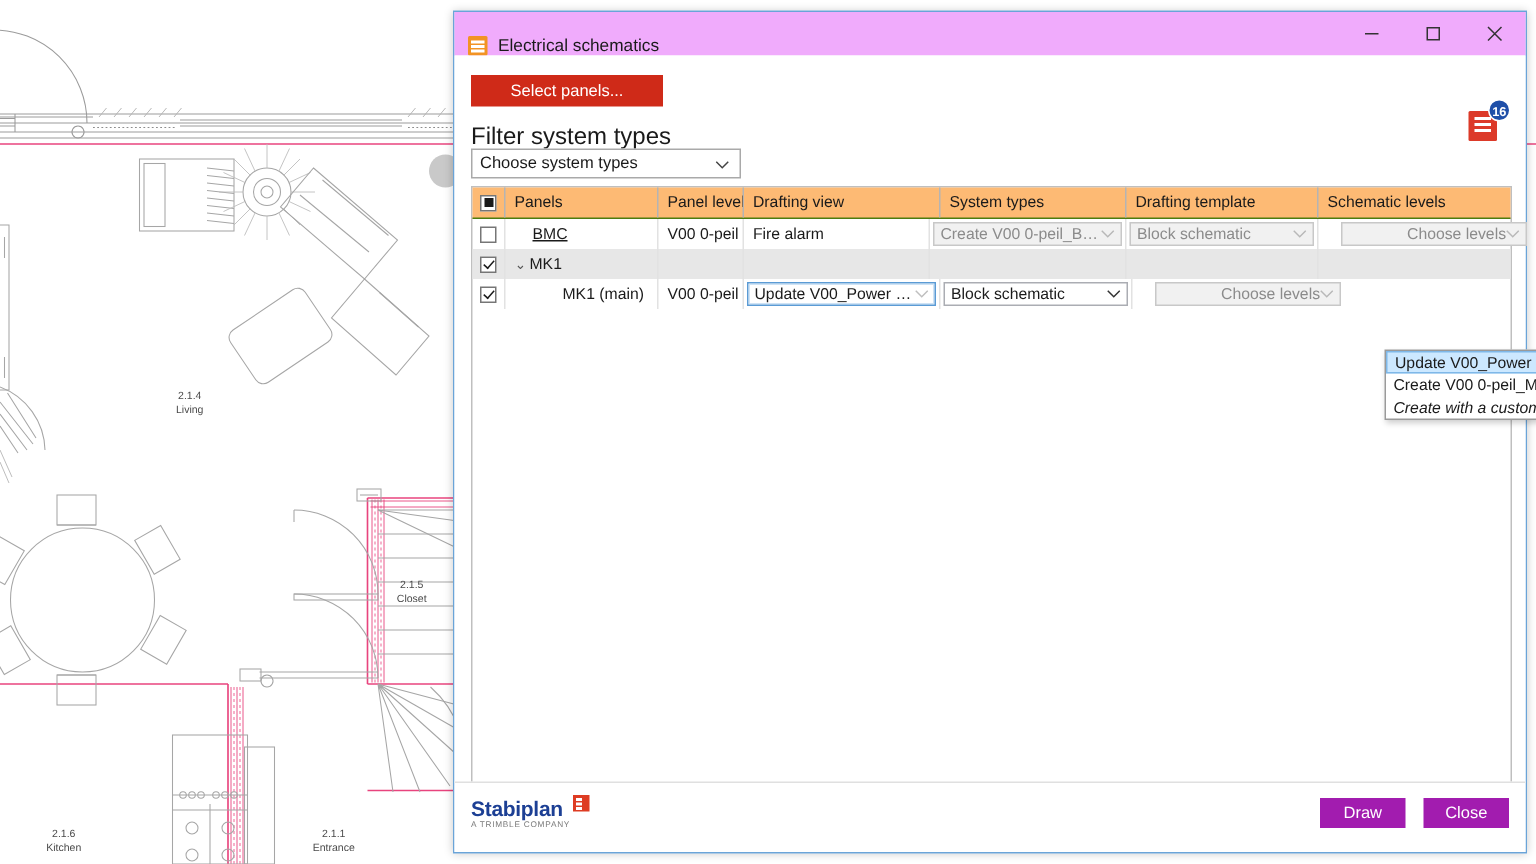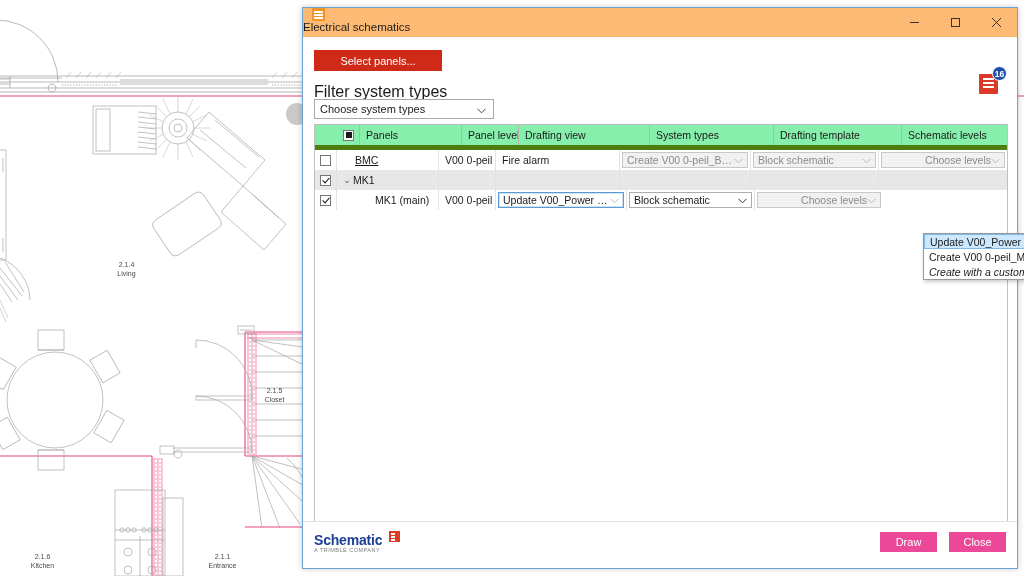--- a/index.html
+++ b/index.html
@@ -30,22 +30,22 @@
     left: 302px; top: 7px;
     width: 716px; height: 562px;
     background: #ffffff;
     border: 1px solid #6aa4d8;
     box-sizing: border-box;
     box-shadow: 0 0 6px rgba(0,0,0,0.22);
   }
   .titlebar {
     position: relative;
     height: 29px;
-    background: #fdba74;
-    display: flex; align-items: flex-start; flex-direction: column;
+    background: #f0abfc;
+    display: flex; align-items: flex-end;
   }
   .app-icon {
     width: 13px; height: 13px;
     margin-left: 9px; margin-right: 7px;
     background: #f29323;
     border-radius: 1px;
     position: relative;
     flex: none;
   }
   .app-icon::before {
@@ -142,23 +142,22 @@
     left: 11px; top: 87px;
     width: 694px; height: 410px;
     border: 1px solid #bfbfbf;
     box-sizing: border-box;
     background: #ffffff;
     overflow: visible;
   }
   .thead {
     display: flex;
     height: 20px;
-    background: #86efac;
-    border-bottom: 5px solid #4d7c0f;
-    padding-left: 23px;
+    background: #fdba74;
+    border-bottom: 1px solid #4d7c0f;
   }
   .th {
     font-size: 10.5px;
     color: #1a1a1a;
     display: flex; align-items: center;
     padding-left: 6px;
     border-right: 1px solid #b4b4b4;
     box-sizing: border-box;
     overflow: hidden;
     white-space: nowrap;
@@ -175,21 +174,21 @@
   .td {
     font-size: 10.5px;
     color: #1a1a1a;
     display: flex; align-items: center;
     box-sizing: border-box;
     padding-left: 6px;
     border-right: 1px solid #e2e2e2;
     overflow: hidden; white-space: nowrap;
     position: relative;
   }
-  .td:last-child { border-right: none; }
+  .td:last-child { border-right: none; margin-left: 13px; }
   .td.sel { padding-left: 0; justify-content: center; border-right: 1px solid #e2e2e2; }
   .td.combo-cell { padding: 0 2px; }
 
   
   .c-sel  { width: 22px;  flex: none; }
   .c-pan  { width: 102px; flex: none; }
   .c-lvl  { width: 57px;  flex: none; }
   .c-sys  { width: 124px; flex: none; }
   .c-dft  { width: 131px; flex: none; }
   .c-tpl  { width: 128px; flex: none; }
@@ -312,21 +311,21 @@
     width:4px; height:1.5px; background:#fff;
     box-shadow: 0 3px 0 #fff, 0 6px 0 #fff;
   }
   .logo-sub {
     font-size: 5.5px; color: #7b7b7b; letter-spacing: 0.5px;
     margin-top: -1px;
   }
   .footer-btn {
     position: absolute; top: 10px;
     width: 57px; height: 20px;
-    background: #ec4899;
+    background: #a21caf;
     border: none;
     color: #ffffff;
     font-size: 11px;
     font-family: "Liberation Sans", sans-serif;
     cursor: pointer;
   }
   .btn-draw  { right: 80px; }
   .btn-close { right: 11px; }
 </style>
 </head>
@@ -645,21 +644,21 @@
         <div class="dd-item highlight">Update V00_Power + sub panels</div>
         <div class="dd-item">Create V00 0-peil_MK1_Power + sub panels</div>
         <div class="dd-item italic">Create with a custom name...</div>
       </div>
 
     </div>
 
     <div class="footer">
       <div class="logo">
         <div>
-          <span class="logo-main">Schematic</span>
+          <span class="logo-main">Stabiplan</span>
           <span class="logo-mark"></span>
         </div>
         <div class="logo-sub">A TRIMBLE COMPANY</div>
       </div>
       <button class="footer-btn btn-draw">Draw</button>
       <button class="footer-btn btn-close">Close</button>
     </div>
 
   </div>
 </div>

